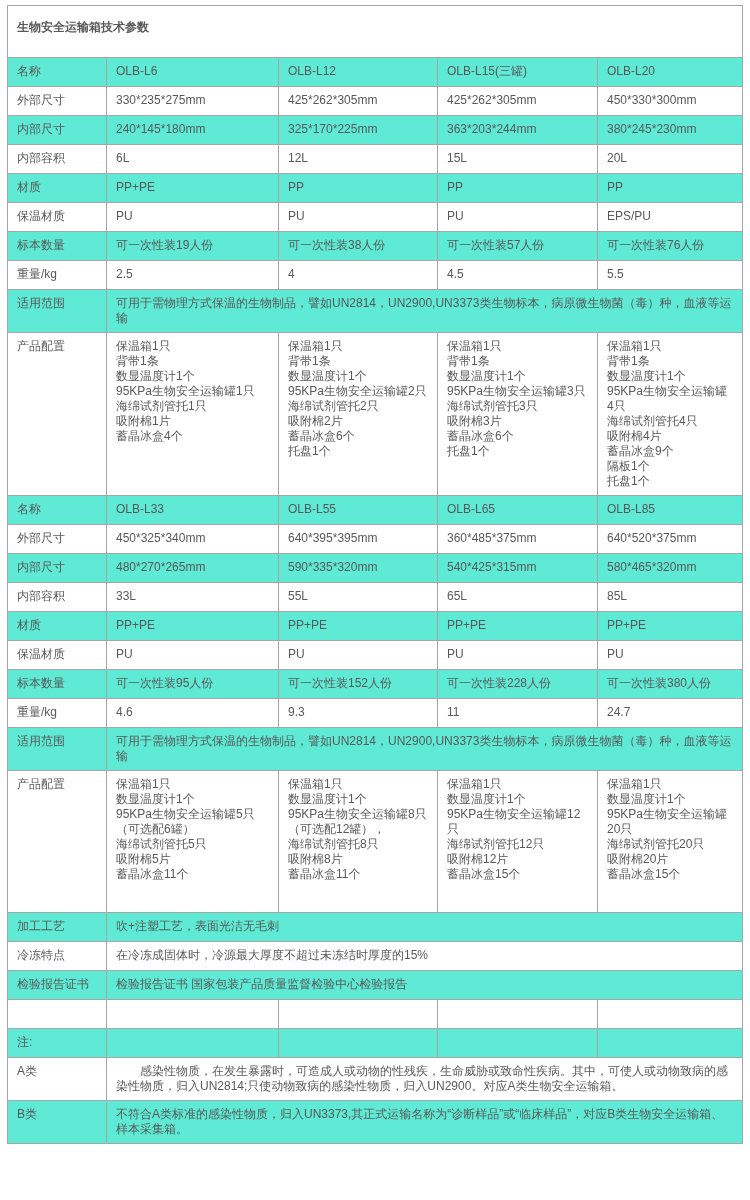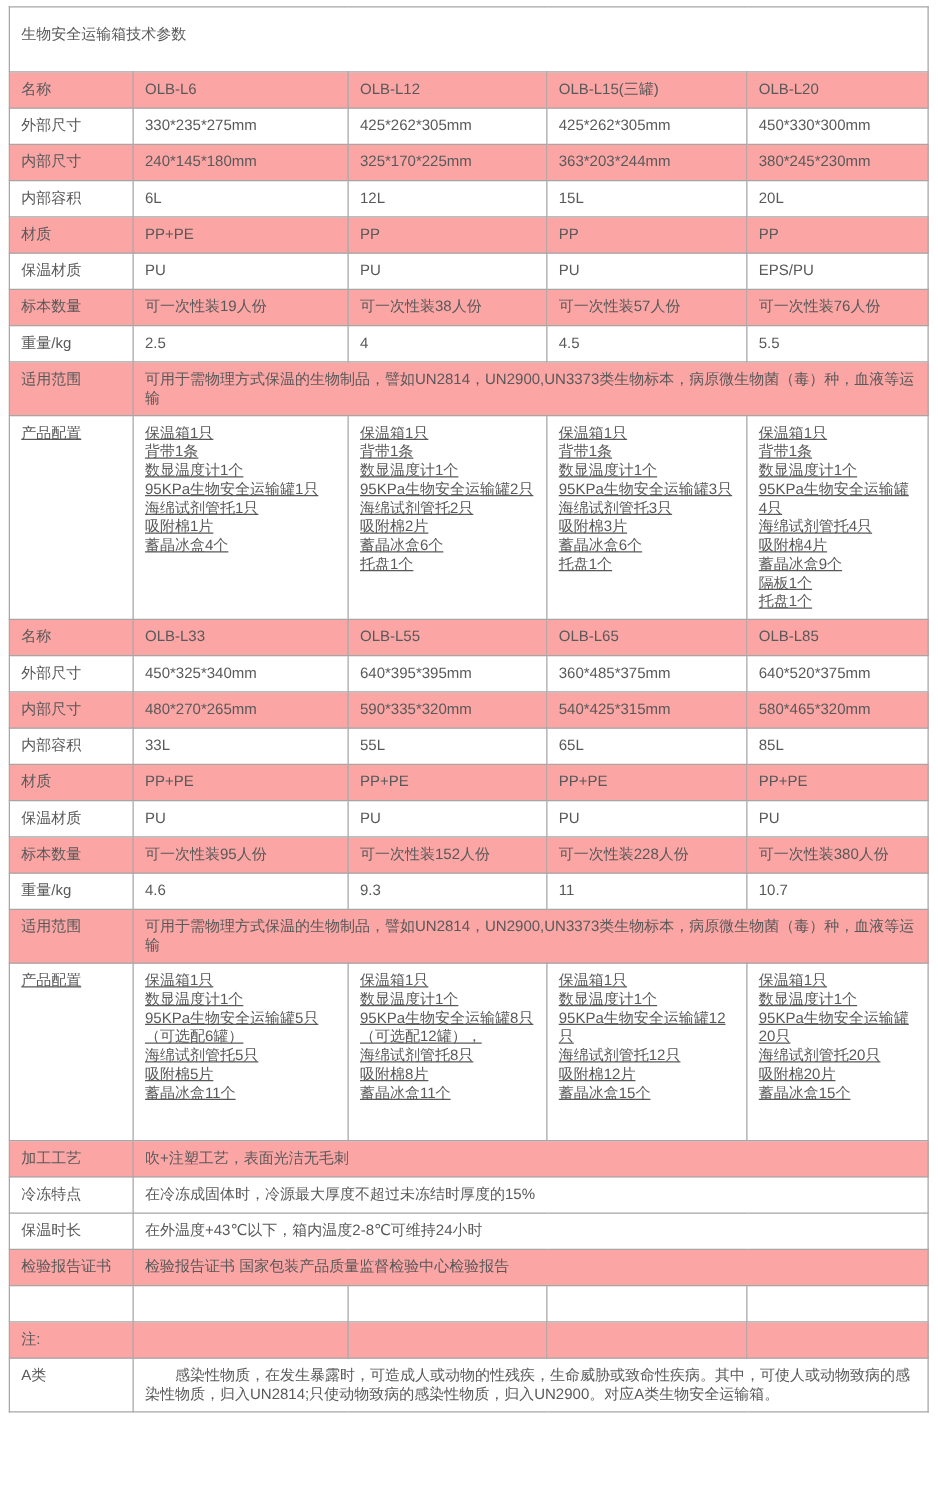--- a/index.html
+++ b/index.html
@@ -23,27 +23,28 @@
     line-height: 15px;
     color: #595959;
     padding: 6px 9px 6px 9px;
     vertical-align: top;
     white-space: pre-line;
     word-wrap: break-word;
     overflow-wrap: break-word;
     height: 29px;
     background: #ffffff;
   }
-  tr.shade td { background: #fca5a5; }
+  tr.shade td { background: #5eead4; }
   tr.plain td { background: #ffffff; }
-  tr.tall td  { height: 142px; text-decoration: underline; }
+  tr.tall td  { height: 142px; }
   td.title-cell {
     height: 52px;
     padding-top: 14px;
     background: #ffffff;
+    font-weight: bold;
   }
 </style>
 </head>
 <body>
 
 <div class="page">
   <table class="spec-table">
     <colgroup>
       <col style="width:99px">
       <col style="width:172px">
@@ -197,21 +198,21 @@
           <td class="value-cell">可一次性装95人份</td>
           <td class="value-cell">可一次性装152人份</td>
           <td class="value-cell">可一次性装228人份</td>
           <td class="value-cell">可一次性装380人份</td>
         </tr>
         <tr class="plain">
           <td class="label-cell">重量/kg</td>
           <td class="value-cell">4.6</td>
           <td class="value-cell">9.3</td>
           <td class="value-cell">11</td>
-          <td class="value-cell">10.7</td>
+          <td class="value-cell">24.7</td>
         </tr>
         <tr class="shade">
           <td class="label-cell">适用范围</td>
           <td colspan="4" class="value-cell span-cell">可用于需物理方式保温的生物制品，譬如UN2814，UN2900,UN3373类生物标本，病原微生物菌（毒）种，血液等运输</td>
         </tr>
         <tr class="plain tall">
           <td class="label-cell">产品配置</td>
           <td class="value-cell">保温箱1只
 数显温度计1个
 95KPa生物安全运输罐5只（可选配6罐）
@@ -238,24 +239,20 @@
 蓄晶冰盒15个</td>
         </tr>
         <tr class="shade">
           <td class="label-cell">加工工艺</td>
           <td colspan="4" class="value-cell span-cell">吹+注塑工艺，表面光洁无毛刺</td>
         </tr>
         <tr class="plain">
           <td class="label-cell">冷冻特点</td>
           <td colspan="4" class="value-cell span-cell">在冷冻成固体时，冷源最大厚度不超过未冻结时厚度的15%</td>
         </tr>
-        <tr class="plain">
-          <td class="label-cell">保温时长</td>
-          <td colspan="4" class="value-cell span-cell">在外温度+43℃以下，箱内温度2-8℃可维持24小时</td>
-        </tr>
         <tr class="shade">
           <td class="label-cell">检验报告证书</td>
           <td colspan="4" class="value-cell span-cell">检验报告证书 国家包装产品质量监督检验中心检验报告</td>
         </tr>
         <tr class="plain">
           <td class="label-cell"></td>
           <td class="value-cell"></td>
           <td class="value-cell"></td>
           <td class="value-cell"></td>
           <td class="value-cell"></td>
@@ -263,16 +260,20 @@
         <tr class="shade">
           <td class="label-cell">注:</td>
           <td class="value-cell"></td>
           <td class="value-cell"></td>
           <td class="value-cell"></td>
           <td class="value-cell"></td>
         </tr>
         <tr class="plain">
           <td class="label-cell">A类</td>
           <td colspan="4" class="value-cell span-cell">　　感染性物质，在发生暴露时，可造成人或动物的性残疾，生命威胁或致命性疾病。其中，可使人或动物致病的感染性物质，归入UN2814;只使动物致病的感染性物质，归入UN2900。对应A类生物安全运输箱。</td>
+        </tr>
+        <tr class="shade">
+          <td class="label-cell">B类</td>
+          <td colspan="4" class="value-cell span-cell">不符合A类标准的感染性物质，归入UN3373,其正式运输名称为“诊断样品”或“临床样品”，对应B类生物安全运输箱、样本采集箱。</td>
         </tr>
       </tbody>
   </table>
 </div>
 
 </body></html>

